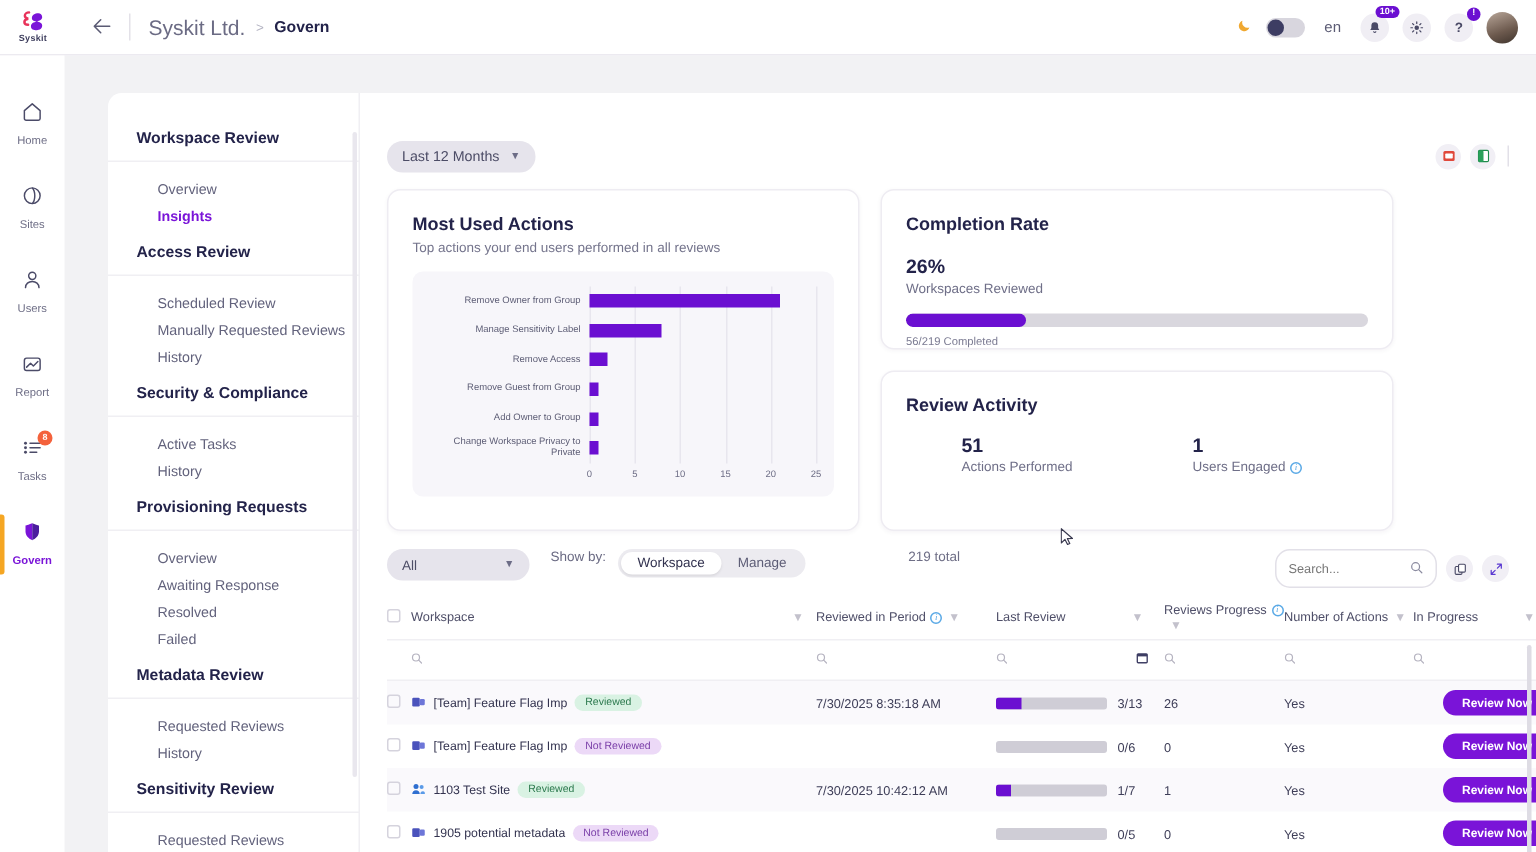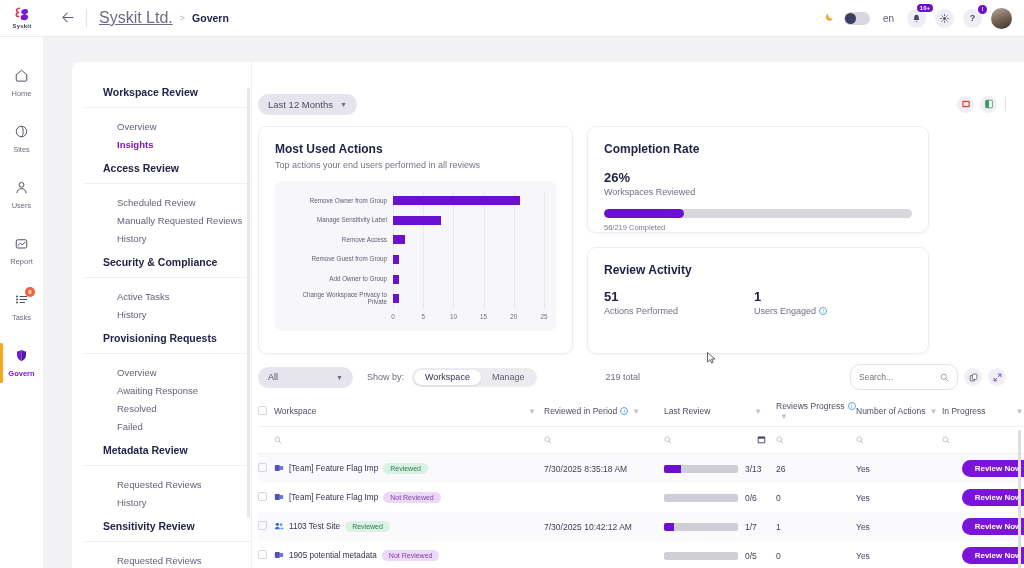--- a/index.html
+++ b/index.html
@@ -17,21 +17,21 @@
     position: absolute; top: 0; left: 0; width: 1024px; height: 37px;
     background: #ffffff; display: flex; align-items: center;
     border-bottom: 1px solid #eceaf0;
   }
   .logo-wrap { width: 44px; display: flex; flex-direction: column;
     align-items: center; justify-content: center; }
   .logo-mark { width: 15px; height: 15px; position: relative; }
   .logo-text { font-size: 6px; font-weight: bold; color: #3c3c5c; margin-top: 1px; letter-spacing: .2px;}
   .back-arrow { margin-left: 18px; color: #5b5b74; font-size: 13px; cursor: pointer; }
   .vsep { width: 1px; height: 18px; background: #e3e1e8; margin: 0 12px; }
-  .crumb { font-size: 16px; color: #6b6b84; text-decoration: underline; }
+  .crumb { font-size: 14px; color: #6b6b84; }
   .crumb-sep { font-size: 9px; color: #b3b3c2; margin: 0 7px; }
   .crumb-active { font-size: 10.5px; color: #23234a; font-weight: bold; }
   .topbar-right { margin-left: auto; display: flex; align-items: center; gap: 9px; padding-right: 12px; }
   .moon { color: #f0a830; font-size: 11px; }
   .toggle { width: 26px; height: 13px; background: #d8d6de; border-radius: 8px; position: relative; cursor: pointer; }
   .toggle::after { content:""; position: absolute; left: 1px; top: 1px; width: 11px; height: 11px;
     border-radius: 50%; background: #3d3d63; }
   .lang { font-size: 10px; color: #5b5b74; margin: 0 4px; }
   .circ-btn { width: 19px; height: 19px; border-radius: 50%; background: #f0eef4;
     display: flex; align-items: center; justify-content: center; position: relative; cursor: pointer; }
@@ -54,21 +54,21 @@
   .rail-item.active::before { content:""; position:absolute; left:0; top:8px; bottom:8px;
     width: 3px; background: #f5a623; border-radius: 0 2px 2px 0; }
   .rail-badge { position: absolute; top: 8px; right: 8px; background: #f4623c; color: #fff;
     font-size: 6px; width: 10px; height: 10px; border-radius: 50%;
     display: flex; align-items: center; justify-content: center; font-weight: bold; }
 
   
   .panel { position: absolute; top: 62px; left: 72px; width: 952px; height: 506px;
     background: #fff; border-radius: 9px 0 0 0; overflow: hidden; }
 
-  .subnav { position: absolute; top: 0; left: 12px; width: 168px; height: 506px;
+  .subnav { position: absolute; top: 0; left: 0; width: 168px; height: 506px;
     padding: 24px 0 0 0; overflow: hidden; }
   .sub-head { font-size: 10.5px; font-weight: bold; color: #23234a;
     padding: 0 0 9px 19px; border-bottom: 1px solid #f0eff3; margin-bottom: 9px; }
   .sub-head + .sub-item { margin-top: 0; }
   .sub-item { font-size: 9.5px; color: #62627c; padding: 3.5px 0 3.5px 33px; cursor: pointer; }
   .sub-item.active { color: #7a14d8; font-weight: bold; }
   .sub-group { margin-bottom: 9px; }
   .subnav-scroll { position: absolute; right: 2px; top: 26px; width: 3px; height: 430px;
     background: #e9e7ee; border-radius: 2px; }
   .subnav-sep { position: absolute; top: 0; right: 0; width: 1px; height: 506px; background: #f0eff3;}
@@ -109,30 +109,30 @@
   .rcol { display: flex; flex-direction: column; gap: 14px; }
   .card-sm { width: 342px; padding: 15px 16px; }
   .card-sm.h1 { height: 107px; }
   .card-sm.h2 { height: 107px; }
   .kpi { font-size: 13px; font-weight: bold; color: #23234a; margin-top: 14px; }
   .kpi-lbl { font-size: 9px; color: #6f6f88; margin-top: 2px; }
   .progress { margin-top: 12px; height: 9px; border-radius: 5px; background: #d9d7de; overflow: hidden; }
   .progress-fill { height: 100%; background: #6b0fd1; border-radius: 5px; }
   .prog-note { font-size: 7.5px; color: #7b7b92; margin-top: 5px; }
   .kpi-row { display: flex; gap: 0; margin-top: 12px; }
-  .kpi-cell { width: 150px; }
+  .kpi-cell { width: 150px; margin-left: 37px; }
   .info-i { display: inline-flex; width: 8px; height: 8px; border-radius: 50%;
     border: 1px solid #5aa9e6; color: #5aa9e6; font-size: 6px; font-style: italic;
     align-items: center; justify-content: center; margin-left: 3px; vertical-align: 1px;
     font-family: "Liberation Serif", serif; cursor: pointer; }
   .cursor { position: absolute; left: 635px; top: 290px; width: 9px; height: 12px; }
 
   
   .tablewrap { margin-top: 12px; }
-  .tbar { display: flex; align-items: center; height: 22px; }
+  .tbar { display: flex; align-items: flex-start; height: 22px; }
   .sel-box { width: 95px; height: 21px; background: #e6e4ec; border-radius: 11px;
     display: flex; align-items: center; justify-content: space-between; padding: 0 10px;
     font-size: 9px; color: #4d4d66; cursor: pointer; }
   .showby { font-size: 9px; color: #6a6a83; margin-left: 14px; }
   .segwrap { margin-left: 8px; background: #ecebf0; border-radius: 11px; height: 19px;
     display: flex; align-items: center; padding: 2px; }
   .seg { font-size: 9px; padding: 0 11px; height: 15px; line-height: 15px;
     border-radius: 9px; color: #5d5d76; cursor: pointer; }
   .seg.on { background: #fff; color: #32324f; box-shadow: 0 1px 2px rgba(0,0,0,.09); }
   .total { font-size: 9px; color: #6e6e86; margin-left: 68px; }

